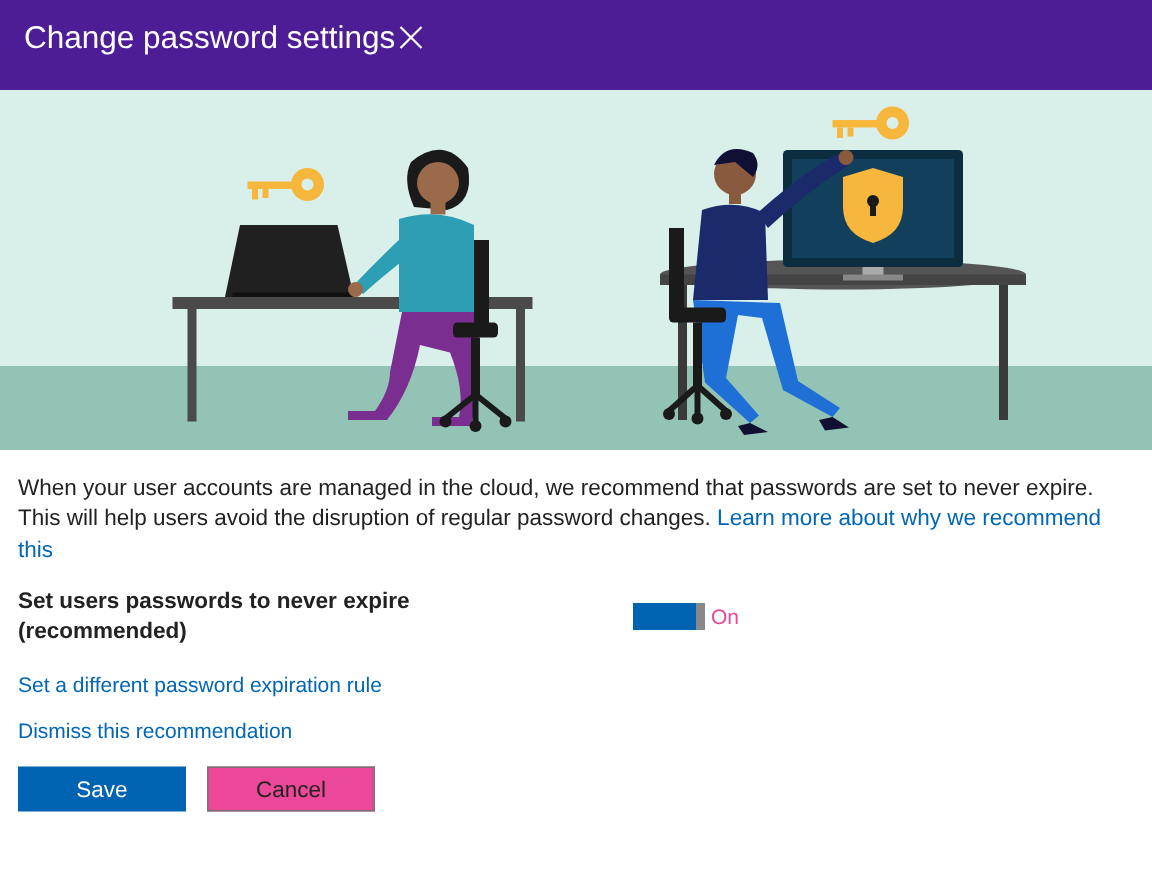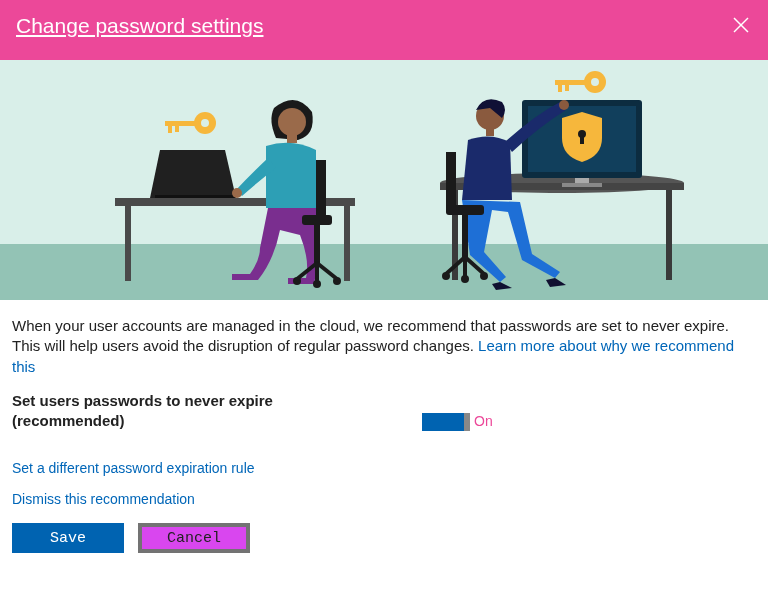--- a/index.html
+++ b/index.html
@@ -8,27 +8,25 @@
       box-sizing: border-box;
     }
     body {
       font-family: "Segoe UI", Tahoma, sans-serif;
       width: 768px;
       height: 589px;
       overflow: hidden;
       background: #fff;
     }
     .header {
-      background: #ec4899;
+      background: #4c1d95;
       color: #fff;
       padding: 14px 16px 22px 16px;
       display: flex;
-      justify-content: space-between;
       align-items: flex-start;
-      text-decoration: underline;
     }
     .header-title {
       font-size: 21px;
       font-weight: 400;
     }
     .close-x {
       cursor: pointer;
       font-size: 20px;
       line-height: 1;
       padding: 2px;
@@ -54,23 +52,23 @@
       color: #222;
       line-height: 1.35;
     }
     .content p { margin-bottom: 6px; }
     .link {
       color: #0066b8;
       cursor: pointer;
     }
     .toggle-row {
       display: flex;
-      align-items: flex-end;
+      align-items: center;
       margin-top: 14px;
-      margin-bottom: 28px;
+      margin-bottom: 16px;
     }
     .toggle-label-col {
       width: 410px;
       font-size: 15px;
       font-weight: 600;
       color: #222;
     }
     .toggle-switch {
       width: 42px;
       height: 18px;
@@ -102,30 +100,30 @@
       margin-top: 14px;
       display: flex;
       gap: 14px;
     }
     .btn {
       width: 112px;
       height: 30px;
       font-size: 15px;
       border: none;
       cursor: pointer;
-      font-family: Liberation Mono, monospace;
+      font-family: Liberation Sans, sans-serif;
     }
     .btn-primary {
       background: #0063b1;
       color: #fff;
     }
     .btn-secondary {
-      background: #d946ef;
+      background: #ec4899;
       color: #222;
-      border: 4px solid #737373;
+      border: 1px solid #737373;
     }
     
     .illustration svg {
       position: absolute;
       top: 0;
       left: 0;
     }
   </style>
 </head>
 <body>

